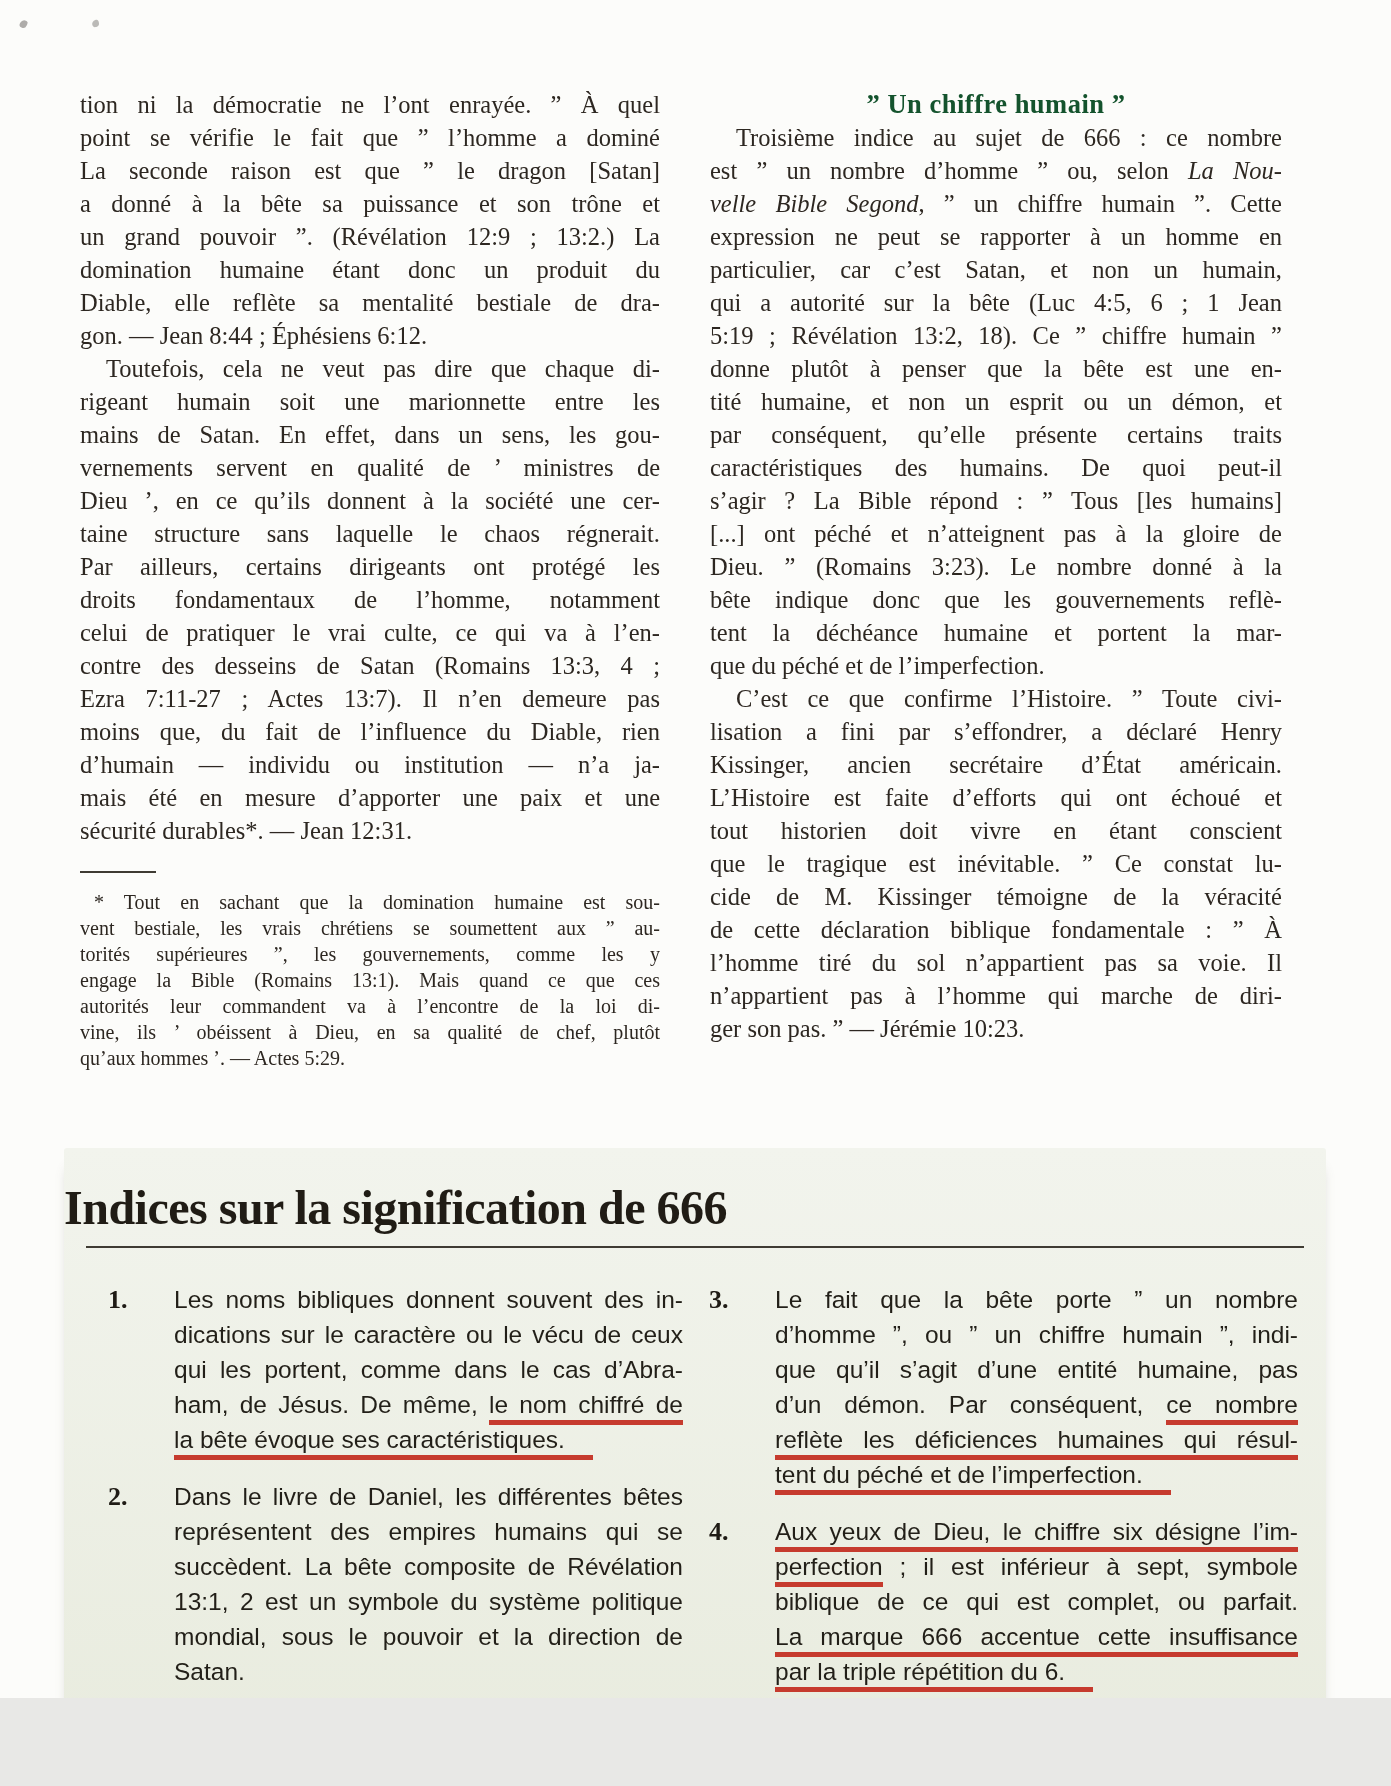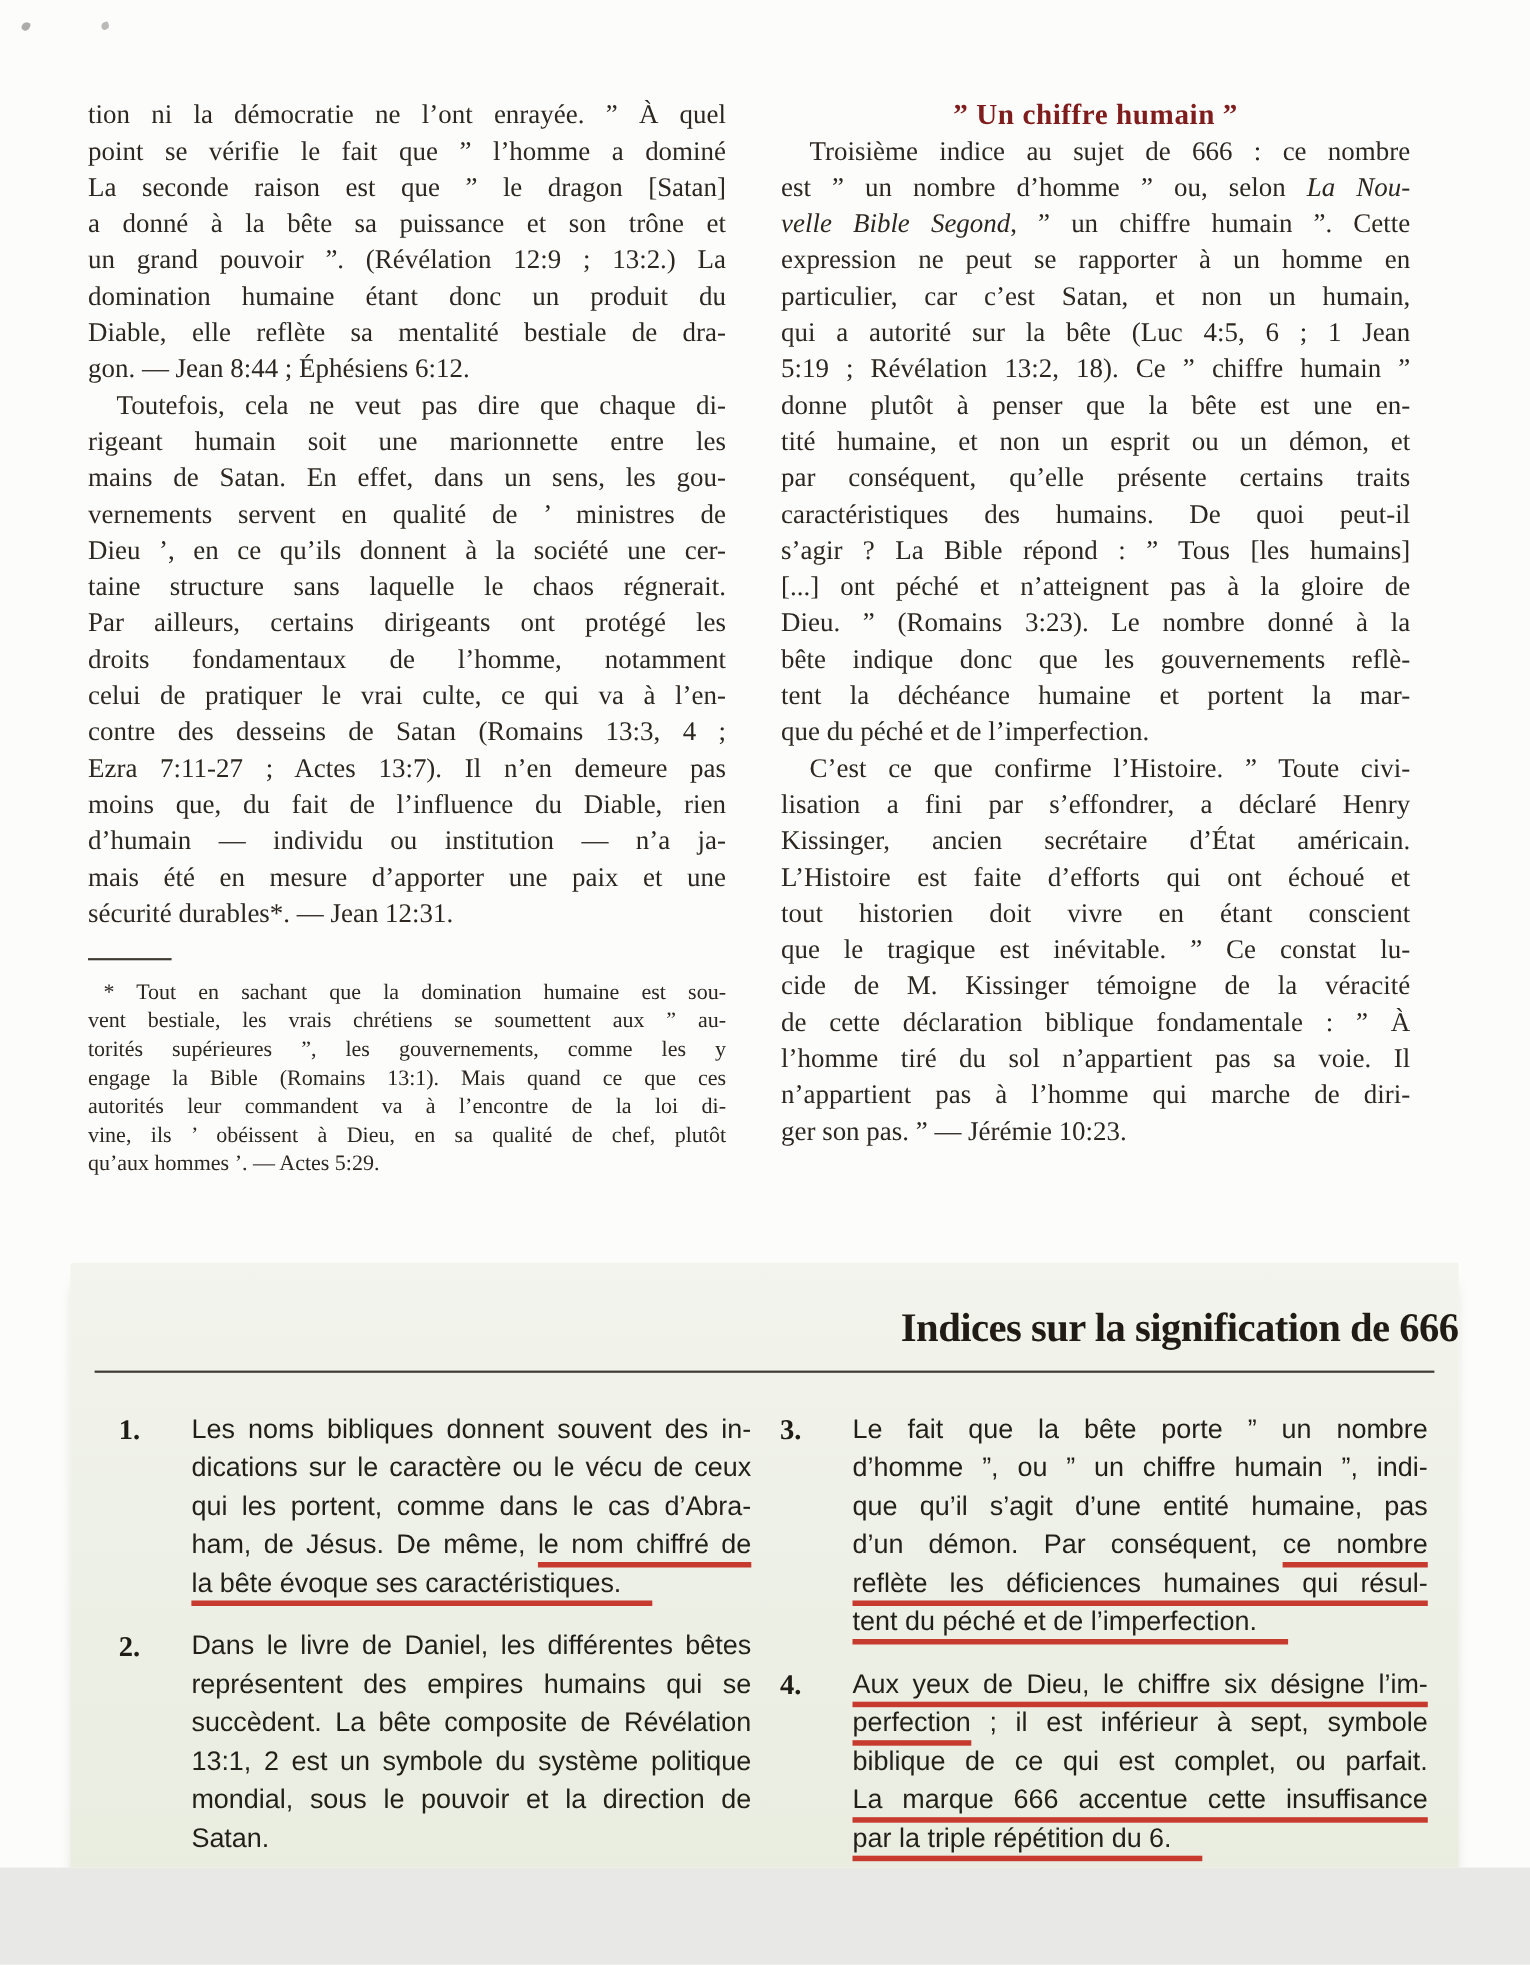--- a/index.html
+++ b/index.html
@@ -23,38 +23,38 @@
   .para { margin:0; }
   .ln {
     font-size:24.5px; line-height:33px;
     text-align:justify; text-align-last:justify; -moz-text-align-last:justify;
   }
   .ln.last { text-align-last:left; -moz-text-align-last:left; }
   .para.indent .ln:first-child { text-indent:26px; }
 
   .rheading {
     margin:0; font-size:26.5px; font-weight:bold; line-height:33px;
-    text-align:center; letter-spacing:.5px; color:#7f1d1d;font-family:Liberation Serif, serif;
+    text-align:center; letter-spacing:.5px; color:#14532d;font-family:Liberation Serif, serif;
   }
 
   .fnrule { width:76px; border:0; border-top:2px solid #3f3b33; margin:24px 0 16px 0; }
   .footnote .ln { font-size:20px; line-height:26px; }
   .footnote .para.indent .ln:first-child { text-indent:14px; }
 
   .infobox {
     position:absolute; left:64px; top:1148px;
     width:1262px; height:578px;
     background:linear-gradient(#f2f4ed, #e9ecdf);
     border-radius:3px;
     box-shadow: 0 9px 0 -2px #b0b5a7, 0 16px 12px -6px rgba(95,100,88,.45);
   }
   .box-title {
     margin:0; padding-top:38px;
-    text-align:right;
-    font-size:37px; font-weight:bold; line-height:44px;
+    text-align:left;
+    font-size:48px; font-weight:bold; line-height:44px;
     color:#201c15; letter-spacing:-0.5px;
   }
   .title-rule { height:2px; background:#3f3b33; margin:16px 22px 0 22px; }
 
   .box-cols { display:flex; gap:26px; padding:34px 28px 0 44px; }
   .box-col.bleft  { width:575px; }
   .box-col.bright { width:589px; }
 
   .bitem { display:flex; margin-bottom:22px; }
   .bnum  { flex:none; width:46px; font-weight:bold; font-size:26px; line-height:35px; color:#1f1b15; }

